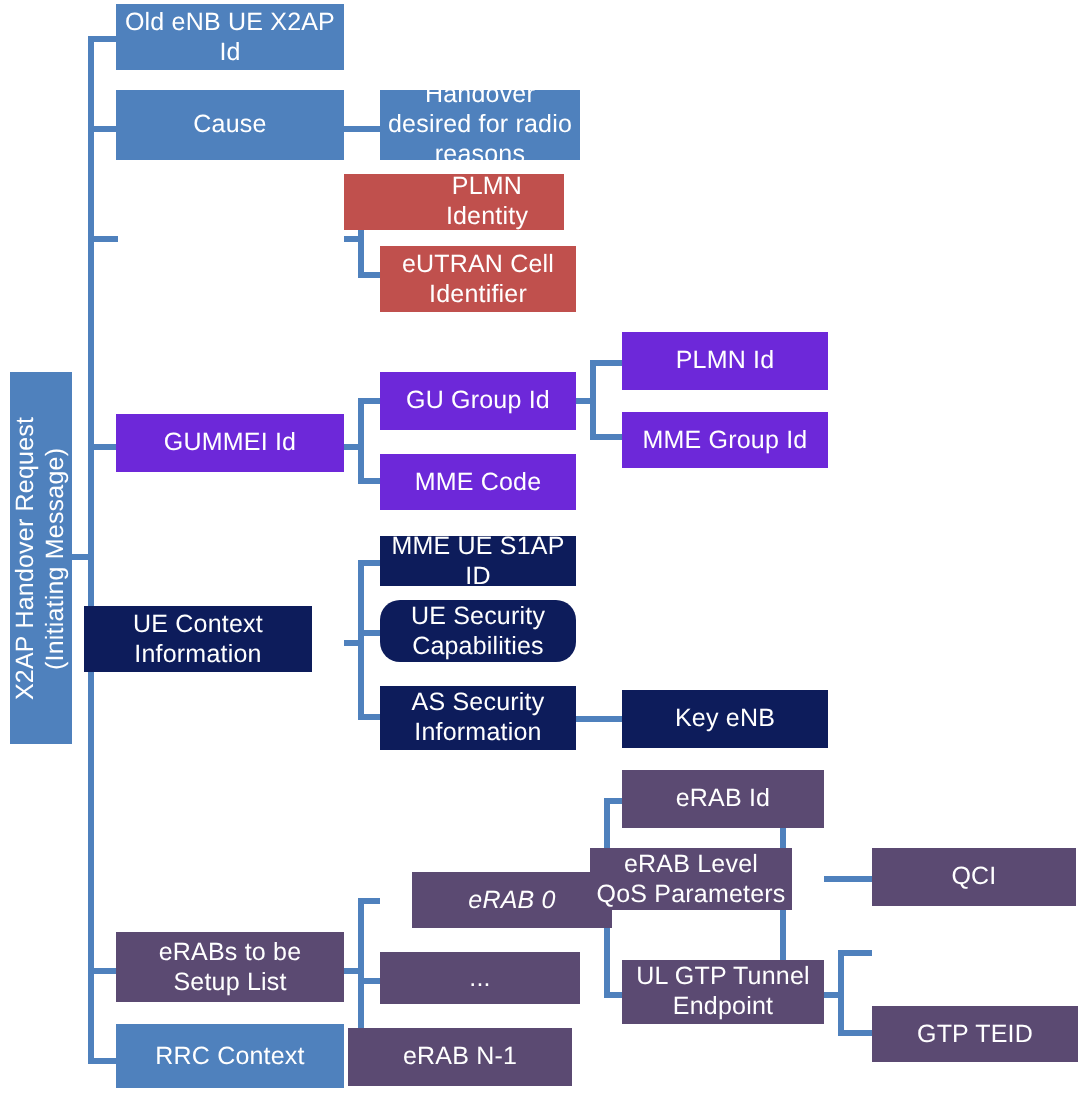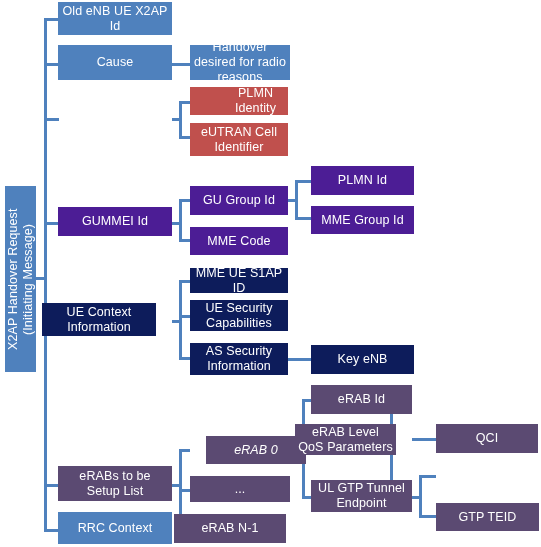--- a/index.html
+++ b/index.html
@@ -26,21 +26,21 @@
   }
   .root{
     writing-mode:vertical-rl;
     transform:rotate(180deg);
     font-size:12.5px;
     line-height:15px;
     font-weight:normal;
   }
   .c-blue{background:#4F81BD;}
   .c-red{background:#C0504D;}
-  .c-green{background:#4c1d95;}
+  .c-green{background:#6d28d9;}
   .c-navy{background:#0D1C5B;}
   .c-purple{background:#5B4A72;}
 
   .conn{position:absolute;background:#4F81BD;}
   .hline{height:3px;}
   .vline{width:3px;}
 </style>
 </head>
 <body>
 
@@ -105,39 +105,39 @@
   <div class="node root c-blue" style="left:5px;top:186px;width:31px;height:186px;">X2AP Handover Request
 (Initiating Message)</div>
 
   <div class="node c-blue" style="left:58px;top:2px;width:114px;height:33px;">Old eNB UE X2AP Id</div>
 
   <div class="node c-blue" style="left:58px;top:45px;width:114px;height:35px;">Cause</div>
 
   <div class="node c-blue" style="left:190px;top:45px;width:100px;height:35px;">Handover desired for radio reasons</div>
 
 
-  <div class="node c-red" style="left:190px;top:87px;width:98px;height:28px;padding-left:36px;">PLMN  Identity</div>
+  <div class="node c-red" style="left:172px;top:87px;width:110px;height:28px;padding-left:36px;">PLMN  Identity</div>
 
   <div class="node c-red" style="left:190px;top:123px;width:98px;height:33px;">eUTRAN  Cell Identifier</div>
 
   <div class="node c-green" style="left:58px;top:207px;width:114px;height:29px;">GUMMEI  Id</div>
 
   <div class="node c-green" style="left:190px;top:186px;width:98px;height:29px;">GU Group Id</div>
 
   <div class="node c-green" style="left:190px;top:227px;width:98px;height:28px;">MME Code</div>
 
   <div class="node c-green" style="left:311px;top:166px;width:103px;height:29px;">PLMN  Id</div>
 
   <div class="node c-green" style="left:311px;top:206px;width:103px;height:28px;">MME Group Id</div>
 
   <div class="node c-navy" style="left:42px;top:303px;width:114px;height:33px;">UE Context Information</div>
 
   <div class="node c-navy" style="left:190px;top:268px;width:98px;height:25px;">MME UE S1AP ID</div>
 
-  <div class="node c-navy" style="left:190px;top:300px;width:98px;height:31px;">UE Security Capabilities</div>
+  <div class="node c-navy" style="left:190px;top:300px;width:98px;height:31px;border-radius:10px;">UE Security Capabilities</div>
 
   <div class="node c-navy" style="left:190px;top:343px;width:98px;height:32px;">AS Security Information</div>
 
   <div class="node c-navy" style="left:311px;top:345px;width:103px;height:29px;">Key eNB</div>
 
   <div class="node c-purple" style="left:58px;top:466px;width:114px;height:35px;">eRABs to be Setup List</div>
 
   <div class="node c-blue" style="left:58px;top:512px;width:114px;height:32px;">RRC Context</div>
 
   <div class="node c-purple" style="left:206px;top:436px;width:100px;height:28px;font-style:italic;">eRAB 0</div>

